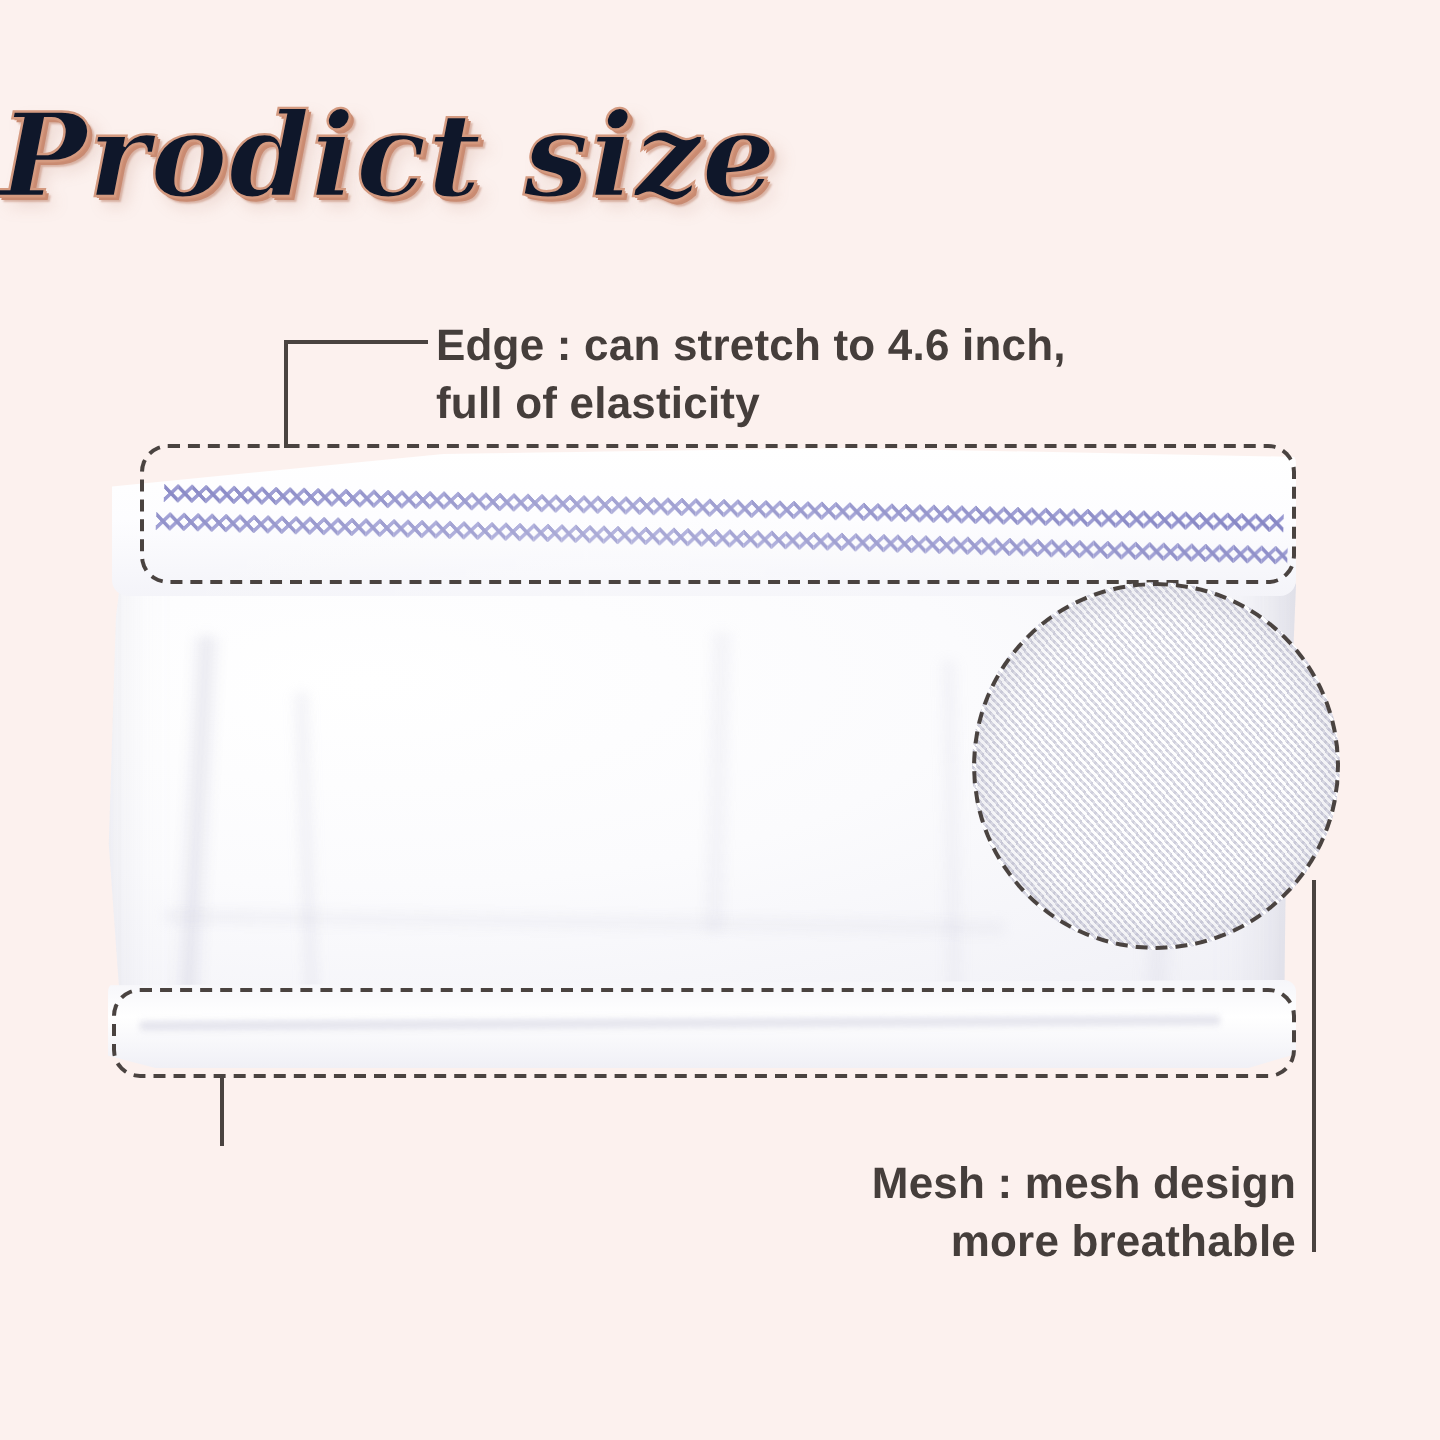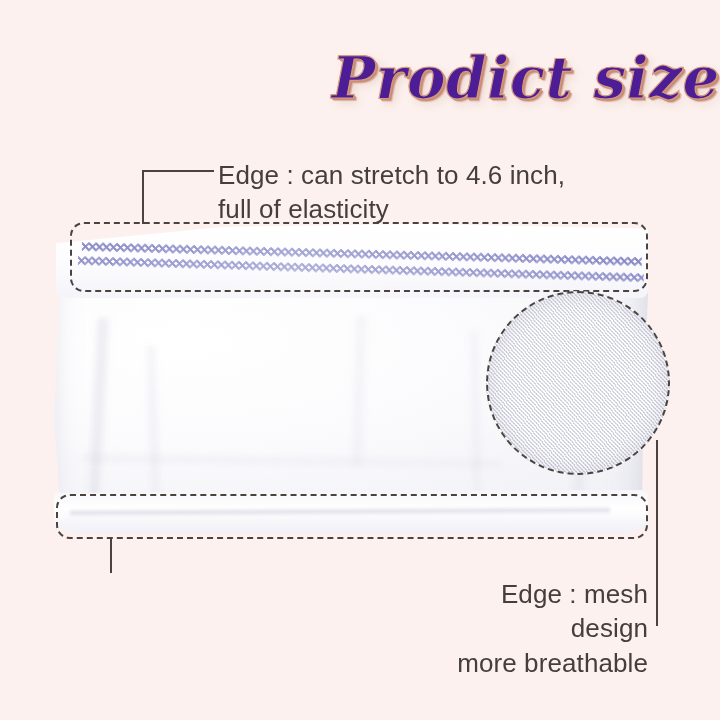--- a/index.html
+++ b/index.html
@@ -16,28 +16,28 @@
     left:0; top:0;
     width:720px; height:720px;
     background:#fcf1ee;
   }
 
   
   #title {
     position:absolute;
     left:0; top:48px;
     width:720px;
-    text-align:right;
+    text-align:left;
     font-family:"DejaVu Serif", serif;
     font-style:italic;
     font-weight:700;
     font-size:58px;
     letter-spacing:0.5px;
     line-height:1.05;
-    color:#4c1d95;
+    color:#0f172a;
     -webkit-text-stroke:1.2px #d49a80;
     text-shadow:
        1px 1px 0 #cf8f74,
        2px 2px 0 #c98b72,
        3px 3px 1px rgba(185,120,95,0.45),
        5px 5px 8px rgba(190,140,120,0.25);
   }
 
   
   #product {
@@ -159,24 +159,25 @@
   .lead.v { width:2px; }
   #lead-edge-h   { left:142px; top:170px; width:72px; }
   #lead-edge-v   { left:142px; top:170px; height:54px; }
   #lead-bottom-v { left:110px; top:539px; height:34px; }
   #lead-mesh-v   { left:656px; top:440px; height:186px; }
 
   
   .callout {
     position:absolute;
     color:#453e3b;
-    font-size:26px;
+    font-size:22px;
     line-height:1.32;
     letter-spacing:0.1px;
     white-space:pre-line;
+    font-weight:bold;
   }
   #txt-edge   { left:218px; top:158px; width:350px; text-align:left; }
   #txt-bottom { left:100px; top:577px; width:300px; text-align:left; }
   #txt-mesh   { left:418px; top:577px; width:230px; text-align:right; }
 </style>
 </head>
 <body>
 
 <div id="stage">
 
@@ -209,16 +210,16 @@
 
   <div id="mesh-circle"></div>
 
   <div id="lead-edge-h" class="lead h"></div>
   <div id="lead-edge-v" class="lead v"></div>
   <div id="lead-bottom-v" class="lead v"></div>
   <div id="lead-mesh-v" class="lead v"></div>
 
   <div id="txt-edge" class="callout">Edge : can stretch to 4.6 inch,
 full of elasticity</div>
-  <div id="txt-mesh" class="callout">Edge : mesh design
+  <div id="txt-mesh" class="callout">Mesh : mesh design
 more breathable</div>
 
 </div>
 
 </body></html>

